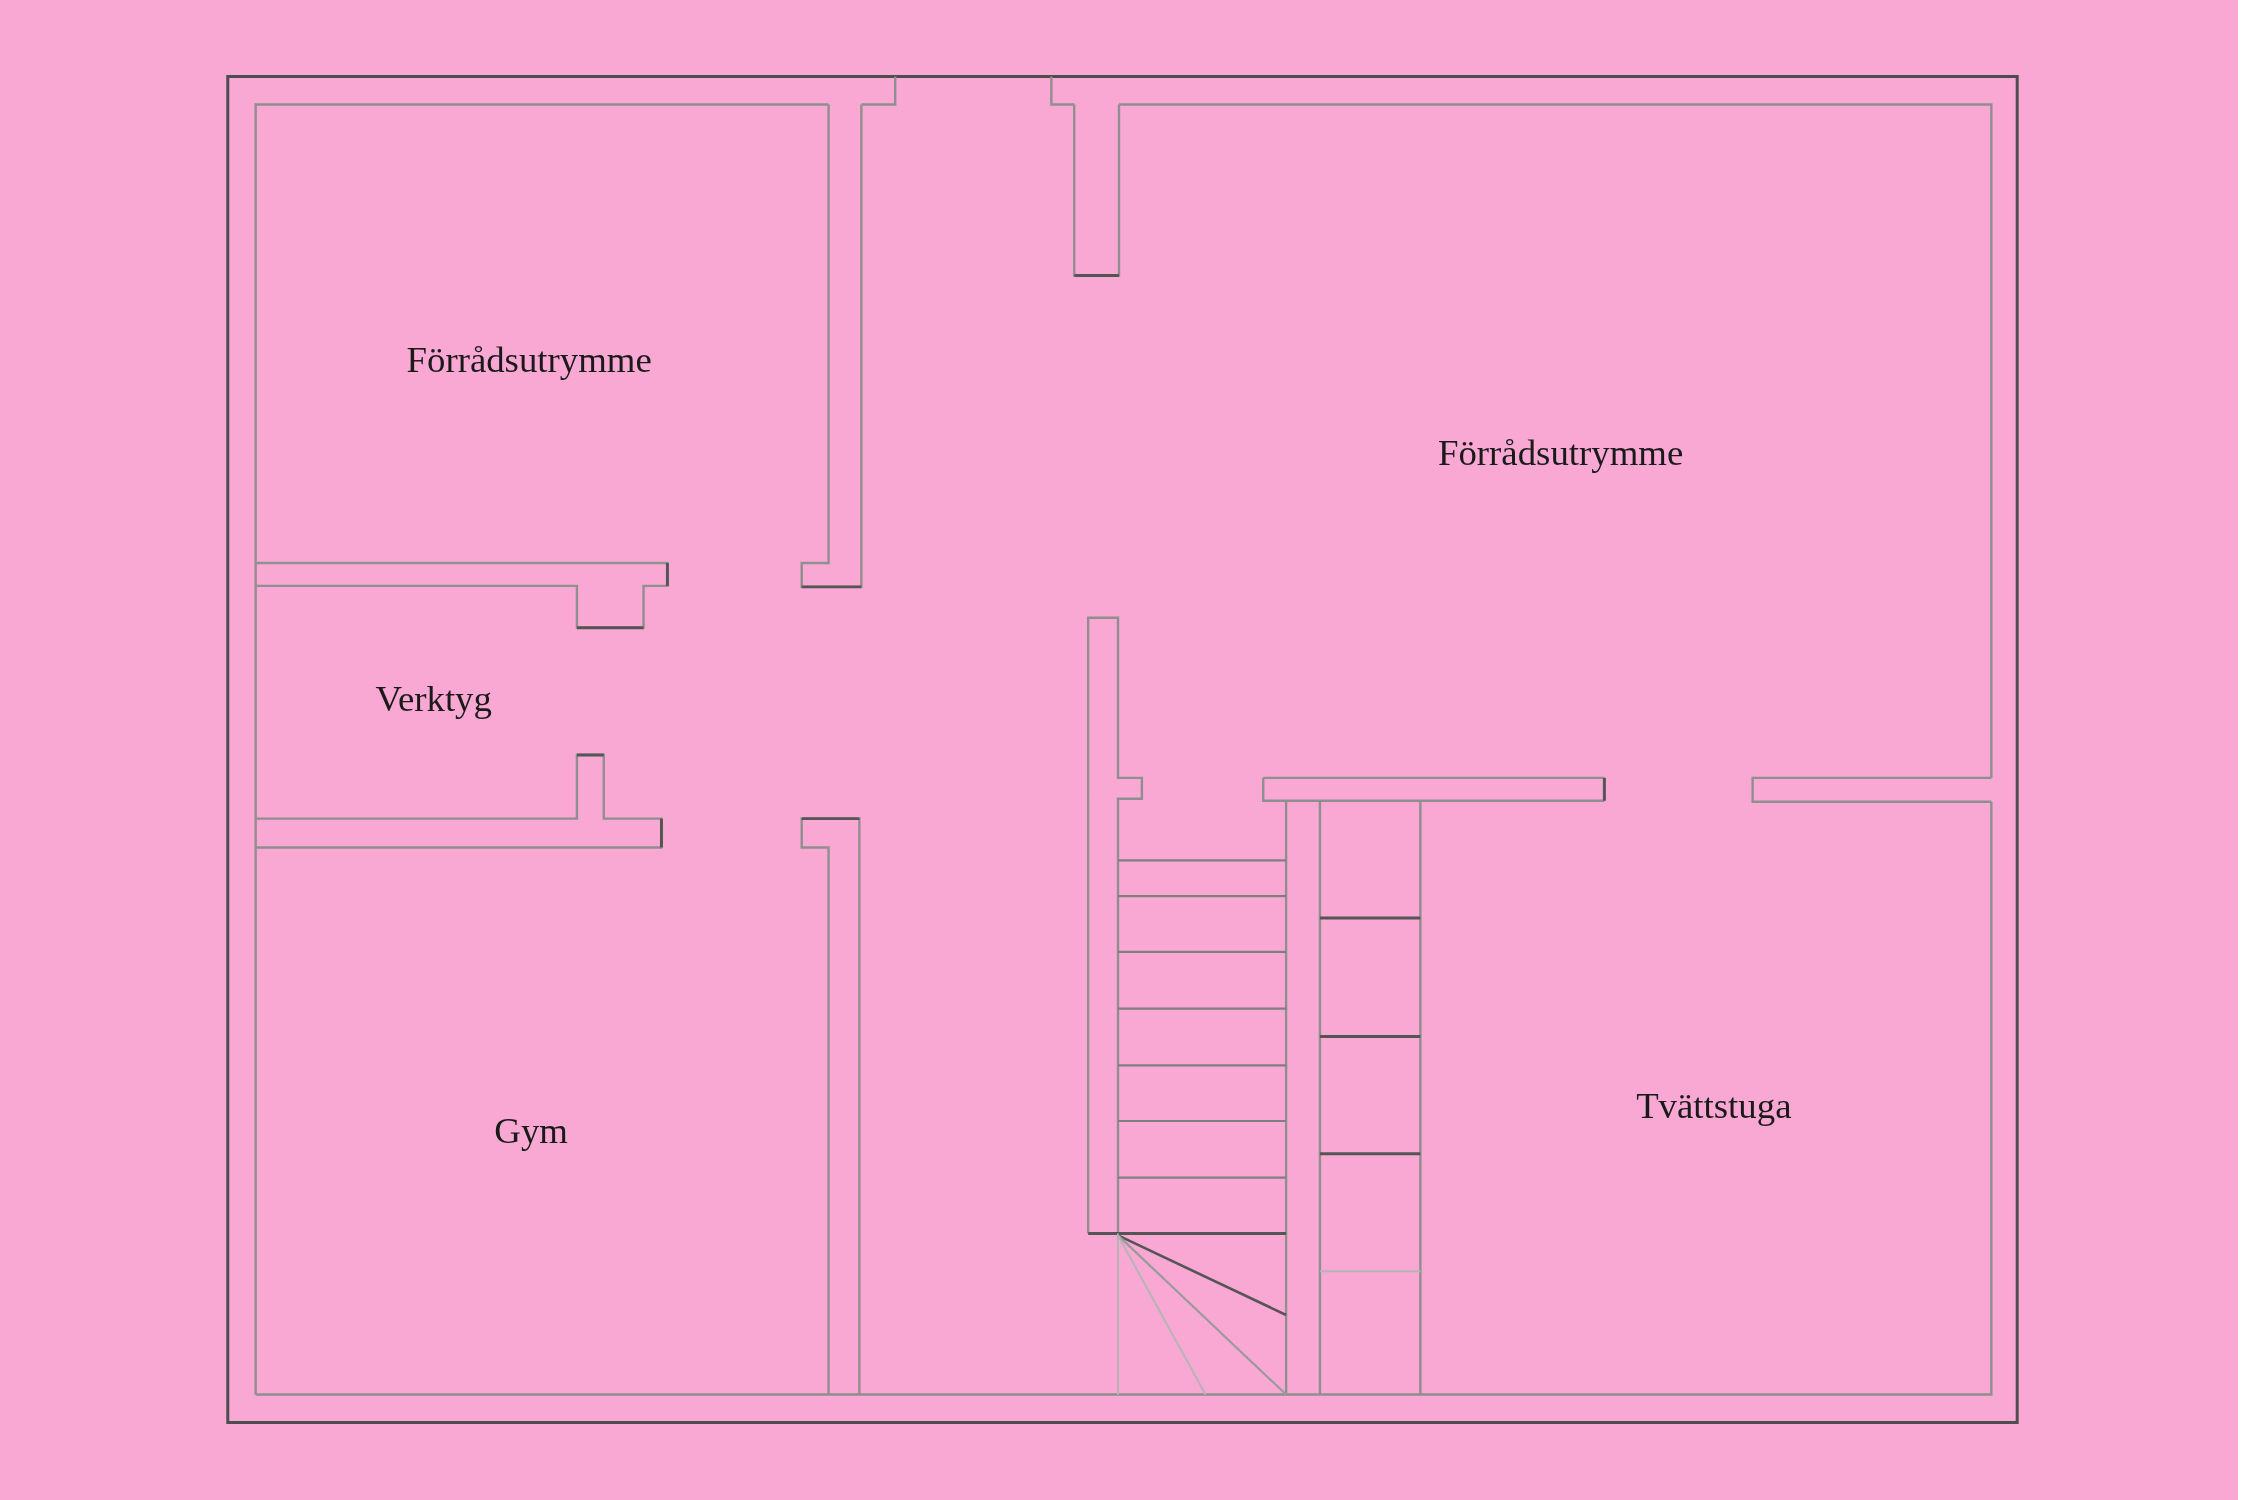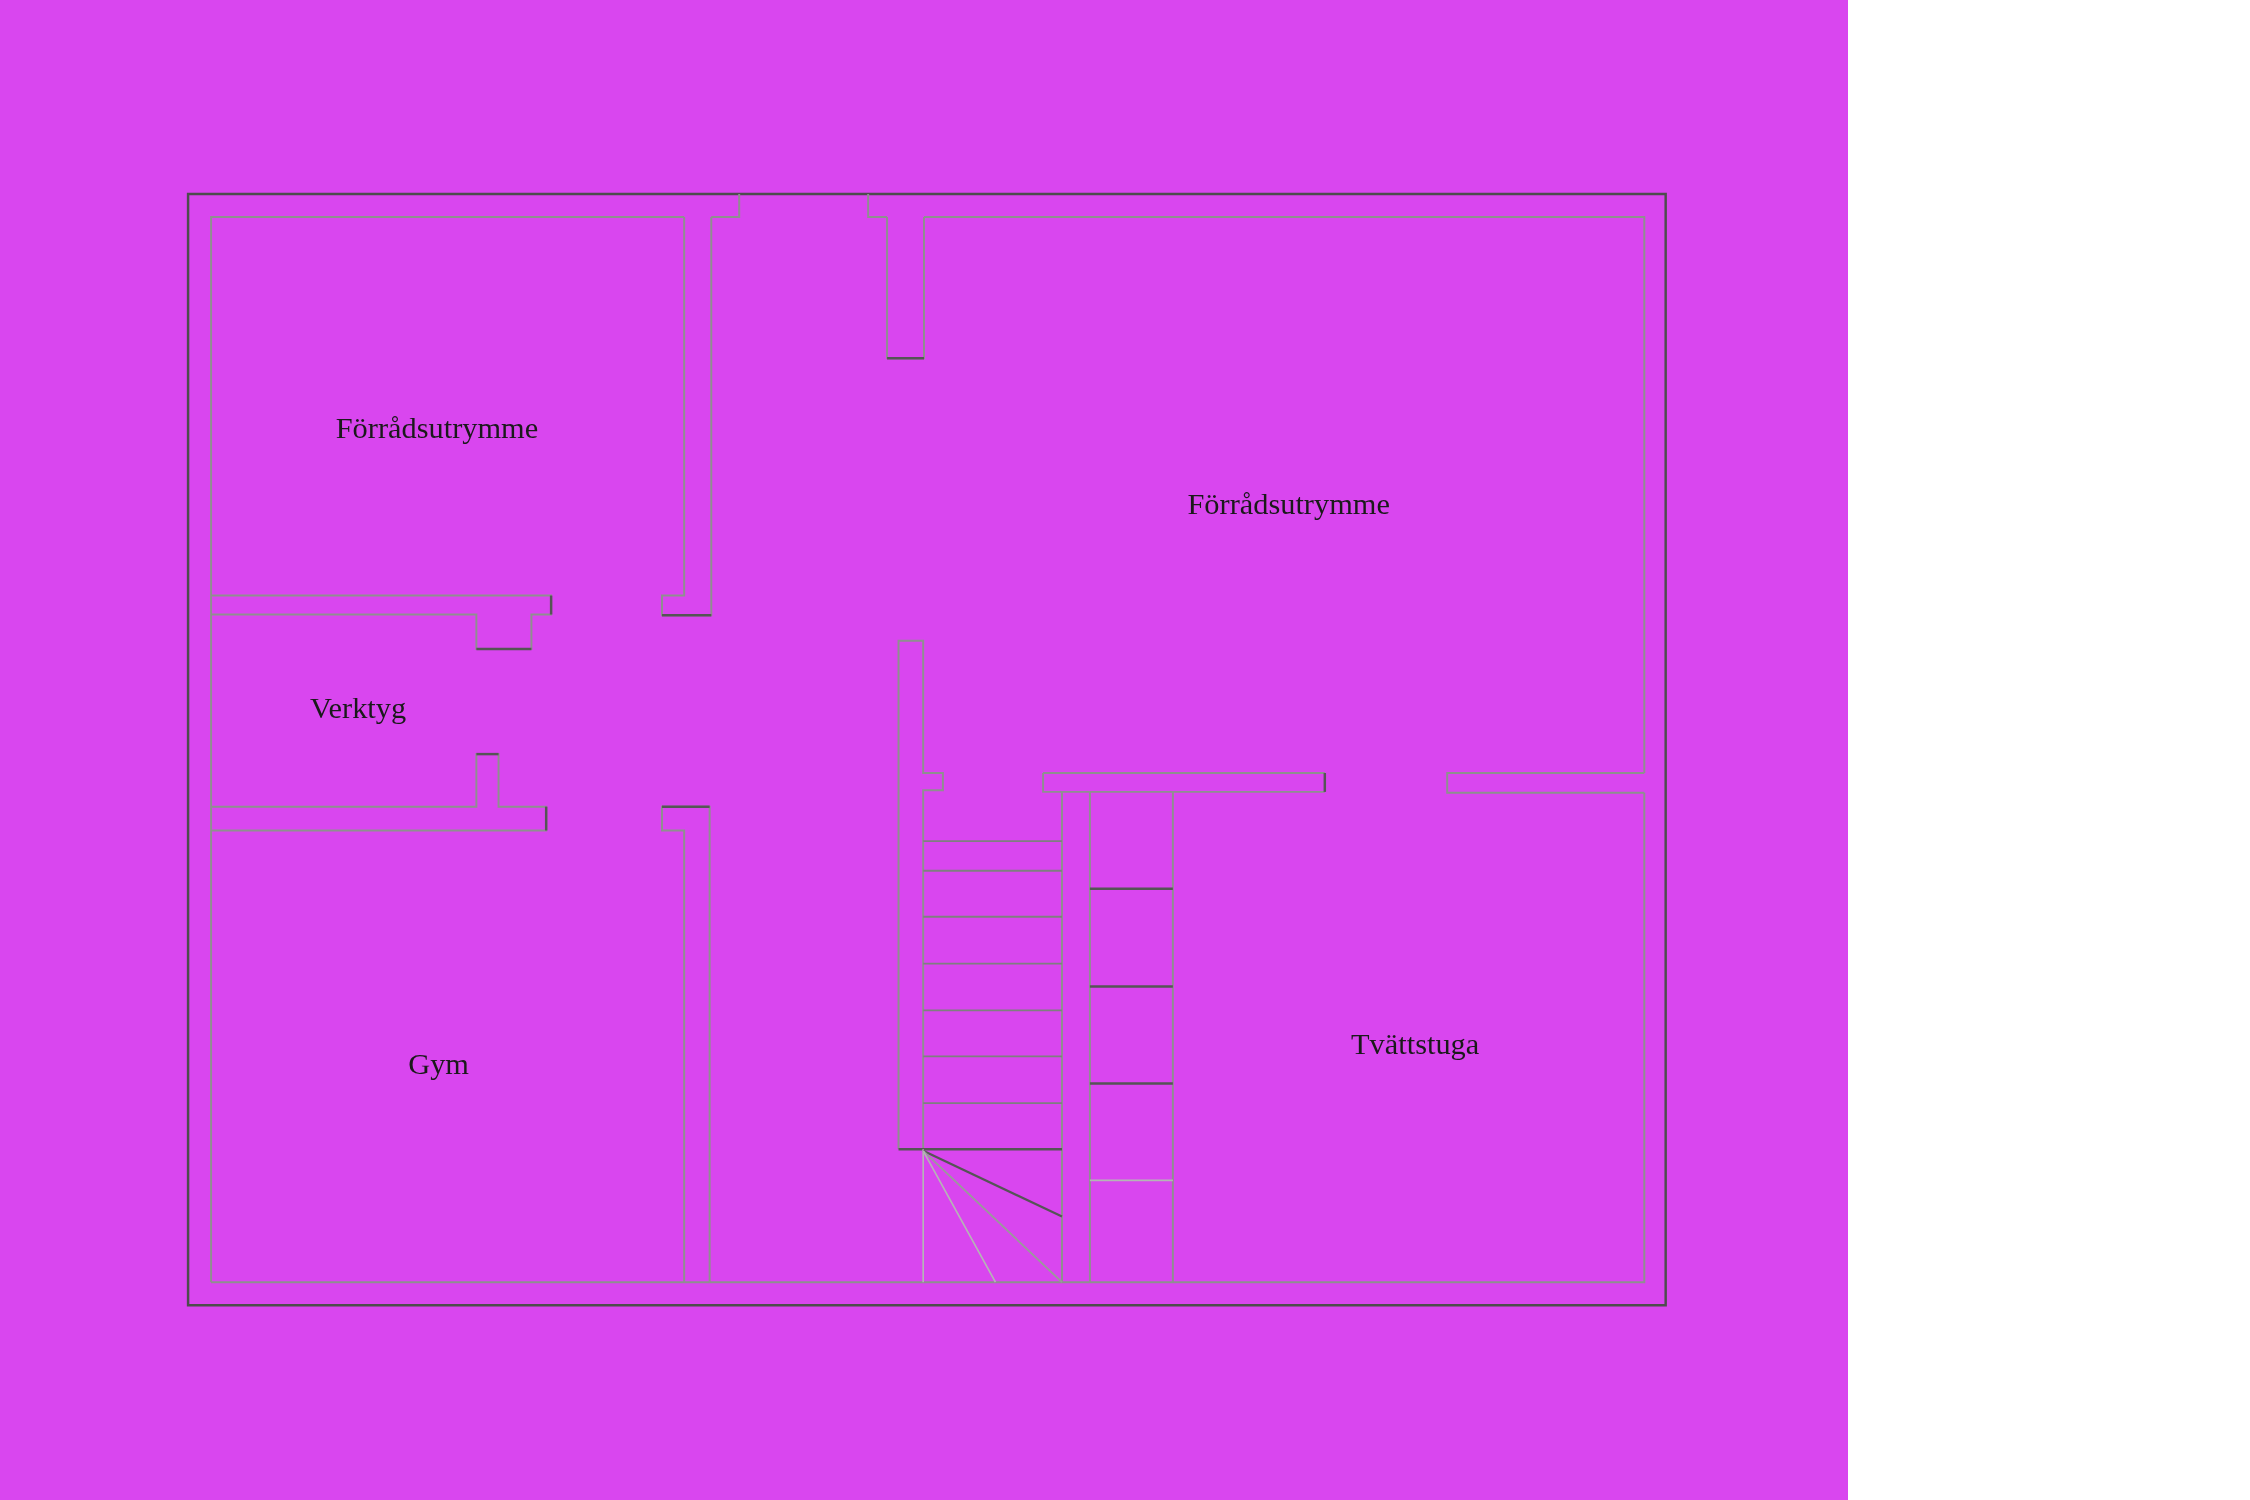--- a/index.html
+++ b/index.html
@@ -2,23 +2,23 @@
 <html style="--background: #ffffff; --outer-line: #4d4d4d; --wall-line: #8f8f8f; --accent-dark: #555555; --tread-line: #7f7f7f; --light-line: #b5b5b5; --label-color: #1a1a1a;"><head>
 <meta charset="utf-8">
 <style>
   html, body {
     margin: 0;
     padding: 0;
     background: #ffffff;
   }
   #stage {
     position: relative;
-    width: 1848px;
+    width: 2238px;
     height: 1500px;
-    background: #d946ef;
+    background: #f9a8d4;
     overflow: hidden;
   }
   svg {
     display: block;
     width: 100%;
     height: 100%;
   }
   .outer {
     stroke: var(--outer-line, #4d4d4d);
     stroke-width: 3;

